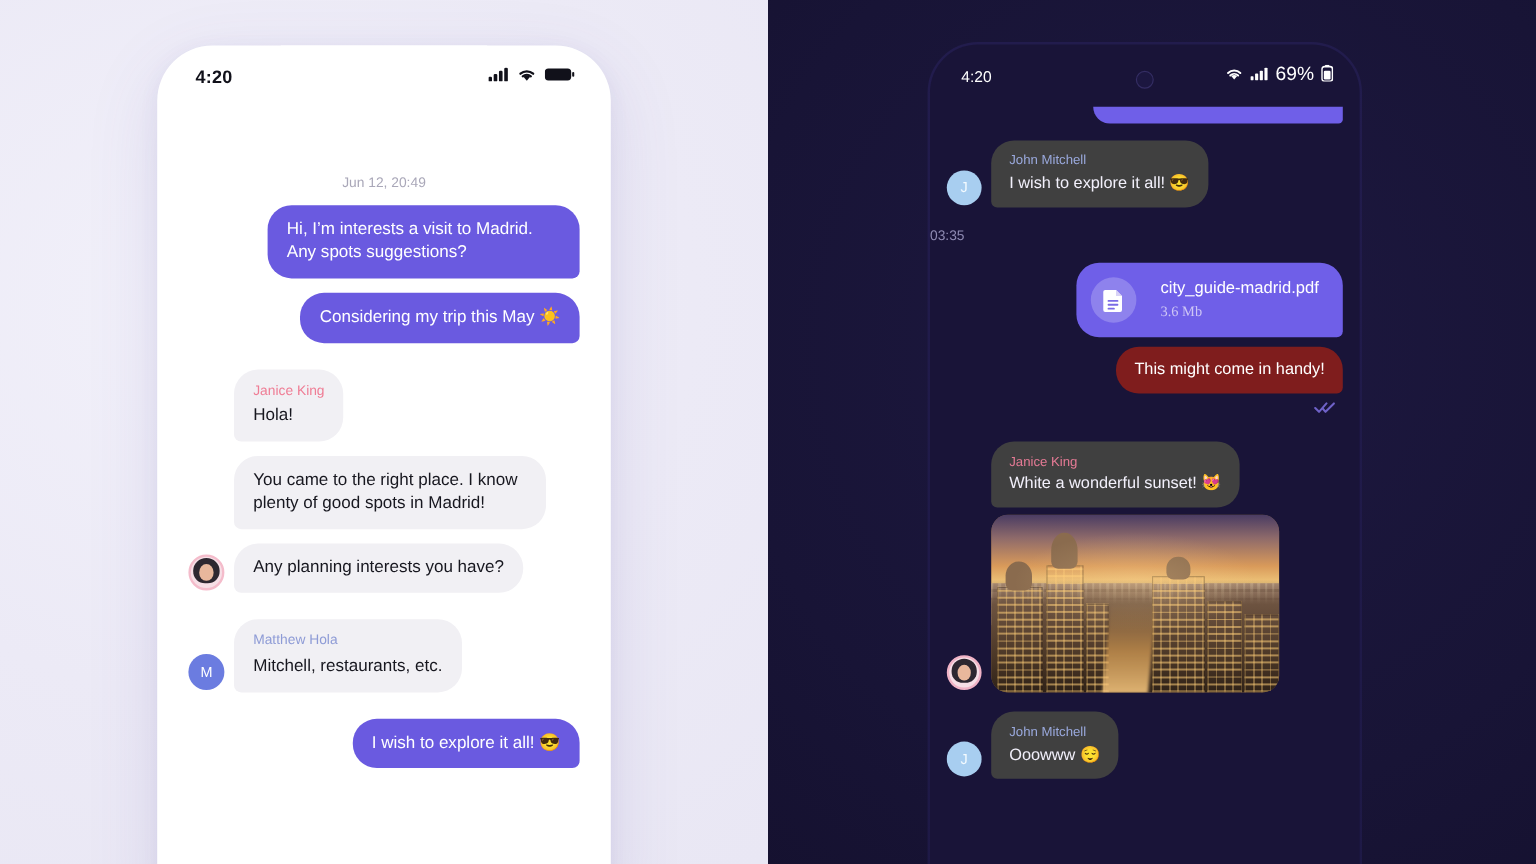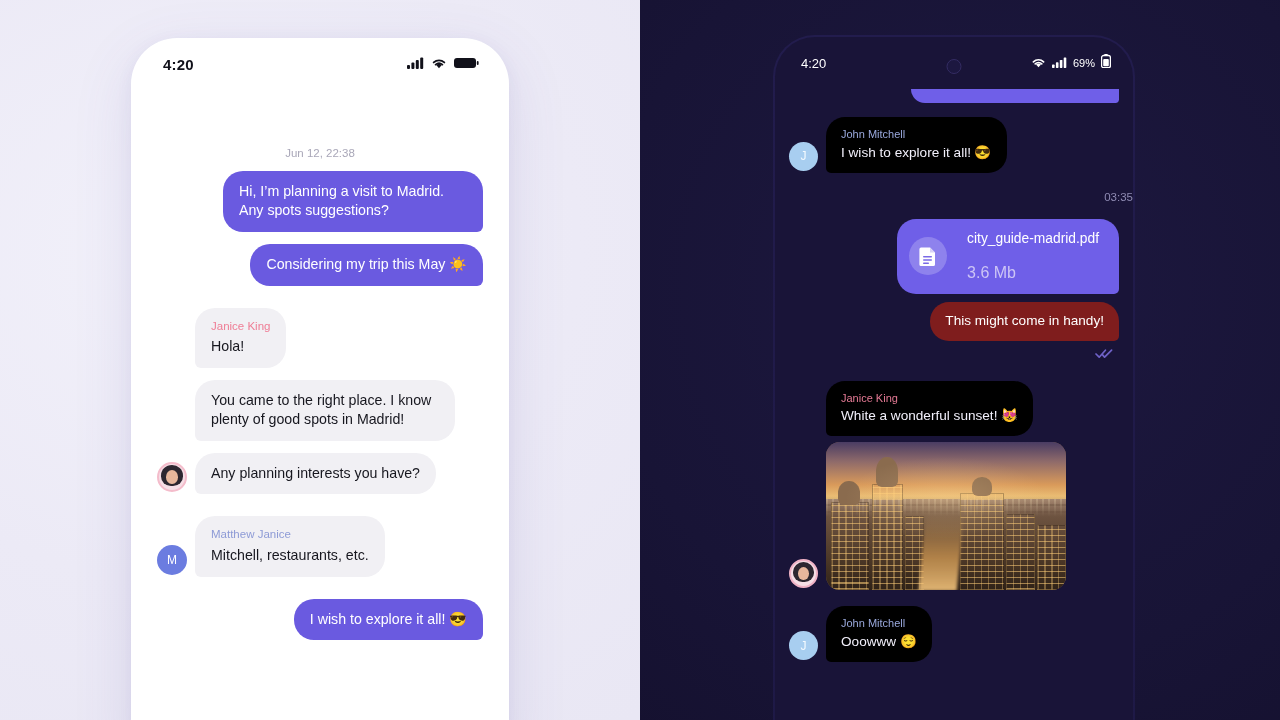--- a/index.html
+++ b/index.html
@@ -177,21 +177,21 @@
   .punch-hole {
     position: absolute;
     left: 50%; top: 22px;
     transform: translateX(-50%);
     width: 15px; height: 15px;
     border-radius: 50%;
     background: #1c1740;
     border: 1px solid #342d63;
   }
   .sb-right-dark { display: flex; align-items: center; gap: 6px; }
-  .sb-pct { font-size: 11px; color: #fff; }
+  .sb-pct { font-size: 16px; color: #fff; }
 
   .screen-dark {
     position: absolute;
     left: 0; top: 0;
     width: 100%; height: 100%;
     padding-top: 52px;
   }
 
   .msg-row-d { display: flex; padding: 0 14px; margin-top: 11px; align-items: flex-end; }
   .msg-row-d.out { justify-content: flex-end; }
@@ -202,21 +202,21 @@
     padding: 10px 15px 11px 15px;
     font-size: 13.6px;
     line-height: 1.33;
   }
   .bubble-d.out {
     background: #7f1d1d;
     color: #ffffff;
     border-radius: 19px 19px 5px 19px;
   }
   .bubble-d.in {
-    background: #000000;
+    background: #404040;
     color: #f2f0fb;
     border-radius: 19px 19px 19px 5px;
   }
   .sender-d { font-size: 11px; margin-bottom: 2px; }
   .sender-d.blue { color: #9aa9dd; }
   .sender-d.pink { color: #e57a95; }
 
   .av-slot-d {
     width: 29px; height: 29px;
     flex: 0 0 29px;
@@ -247,42 +247,42 @@
     background: #2d2730;
   }
   .av-photo-d::after {
     content: ""; position: absolute;
     left: 7px; top: 6px; width: 11px; height: 13px;
     border-radius: 50% 50% 48% 48%;
     background: #e8b79c;
   }
 
   .timestamp-d {
-    text-align: right;
+    text-align: left;
     font-size: 11.5px;
     color: #8f8bb3;
     margin-top: 18px;
   }
 
   .file-bubble {
     background: #6f5fe8;
     border-radius: 19px 19px 5px 19px;
     padding: 12px 20px 12px 12px;
     display: flex; align-items: center; gap: 20px;
     max-width: 250px;
   }
   .file-icon-circle {
     width: 38px; height: 38px;
     border-radius: 50%;
     background: rgba(255,255,255,0.22);
     display: flex; align-items: center; justify-content: center;
     flex: 0 0 38px;
   }
   .file-name { font-size: 13.8px; color: #ffffff; }
-  .file-size { font-size: 16px; color: #cdc5f5; margin-top: 18px; }
+  .file-size { font-size: 12px; color: #cdc5f5; margin-top: 5px; font-family: Liberation Serif, serif; }
 
   .cut-bubble {
     margin: 0 14px 0 auto;
     width: 208px; height: 14px;
     background: #6f5fe8;
     border-radius: 0 0 5px 19px;
   }
   .cut-wrap { display: flex; justify-content: flex-end; padding-top: 0; }
 
   .photo-row { display: flex; padding: 0 14px; margin-top: 6px; align-items: flex-end; }
@@ -371,24 +371,24 @@
             <rect x="0" y="1" width="22" height="10" rx="3" fill="#11111a"></rect>
             <rect x="22.8" y="4" width="1.8" height="4" rx="0.9" fill="#11111a"></rect>
           </svg>
         </span>
       </div>
     </div>
     <div class="notch-light"></div>
 
     <div class="screen-light">
 
-      <div class="daystamp">Jun 12, 22:38</div>
+      <div class="daystamp">Jun 12, 20:49</div>
 
       <div class="msg-row out">
-        <div class="bubble out">Hi, I’m planning a visit to Madrid. Any spots suggestions?</div>
+        <div class="bubble out">Hi, I’m interests a visit to Madrid. Any spots suggestions?</div>
       </div>
 
       <div class="msg-row out">
         <div class="bubble out">Considering my trip this May ☀️</div>
       </div>
 
       <div class="msg-row in" style="margin-top:22px">
         <div class="avatar-slot empty"></div>
         <div class="bubble in">
           <div class="sender pink">Janice King</div>
@@ -406,21 +406,21 @@
           <div class="av-photo"></div>
         </div>
         <div class="bubble in">Any planning interests you have?</div>
       </div>
 
       <div class="msg-row in" style="margin-top:22px">
         <div class="avatar-slot">
           <div class="av-letter">M</div>
         </div>
         <div class="bubble in">
-          <div class="sender blue">Matthew Janice</div>
+          <div class="sender blue">Matthew Hola</div>
           <div>Mitchell, restaurants, etc.</div>
         </div>
       </div>
 
       <div class="msg-row out" style="margin-top:22px">
         <div class="bubble out">I wish to explore it all! 😎</div>
       </div>
 
     </div>
   </div>

